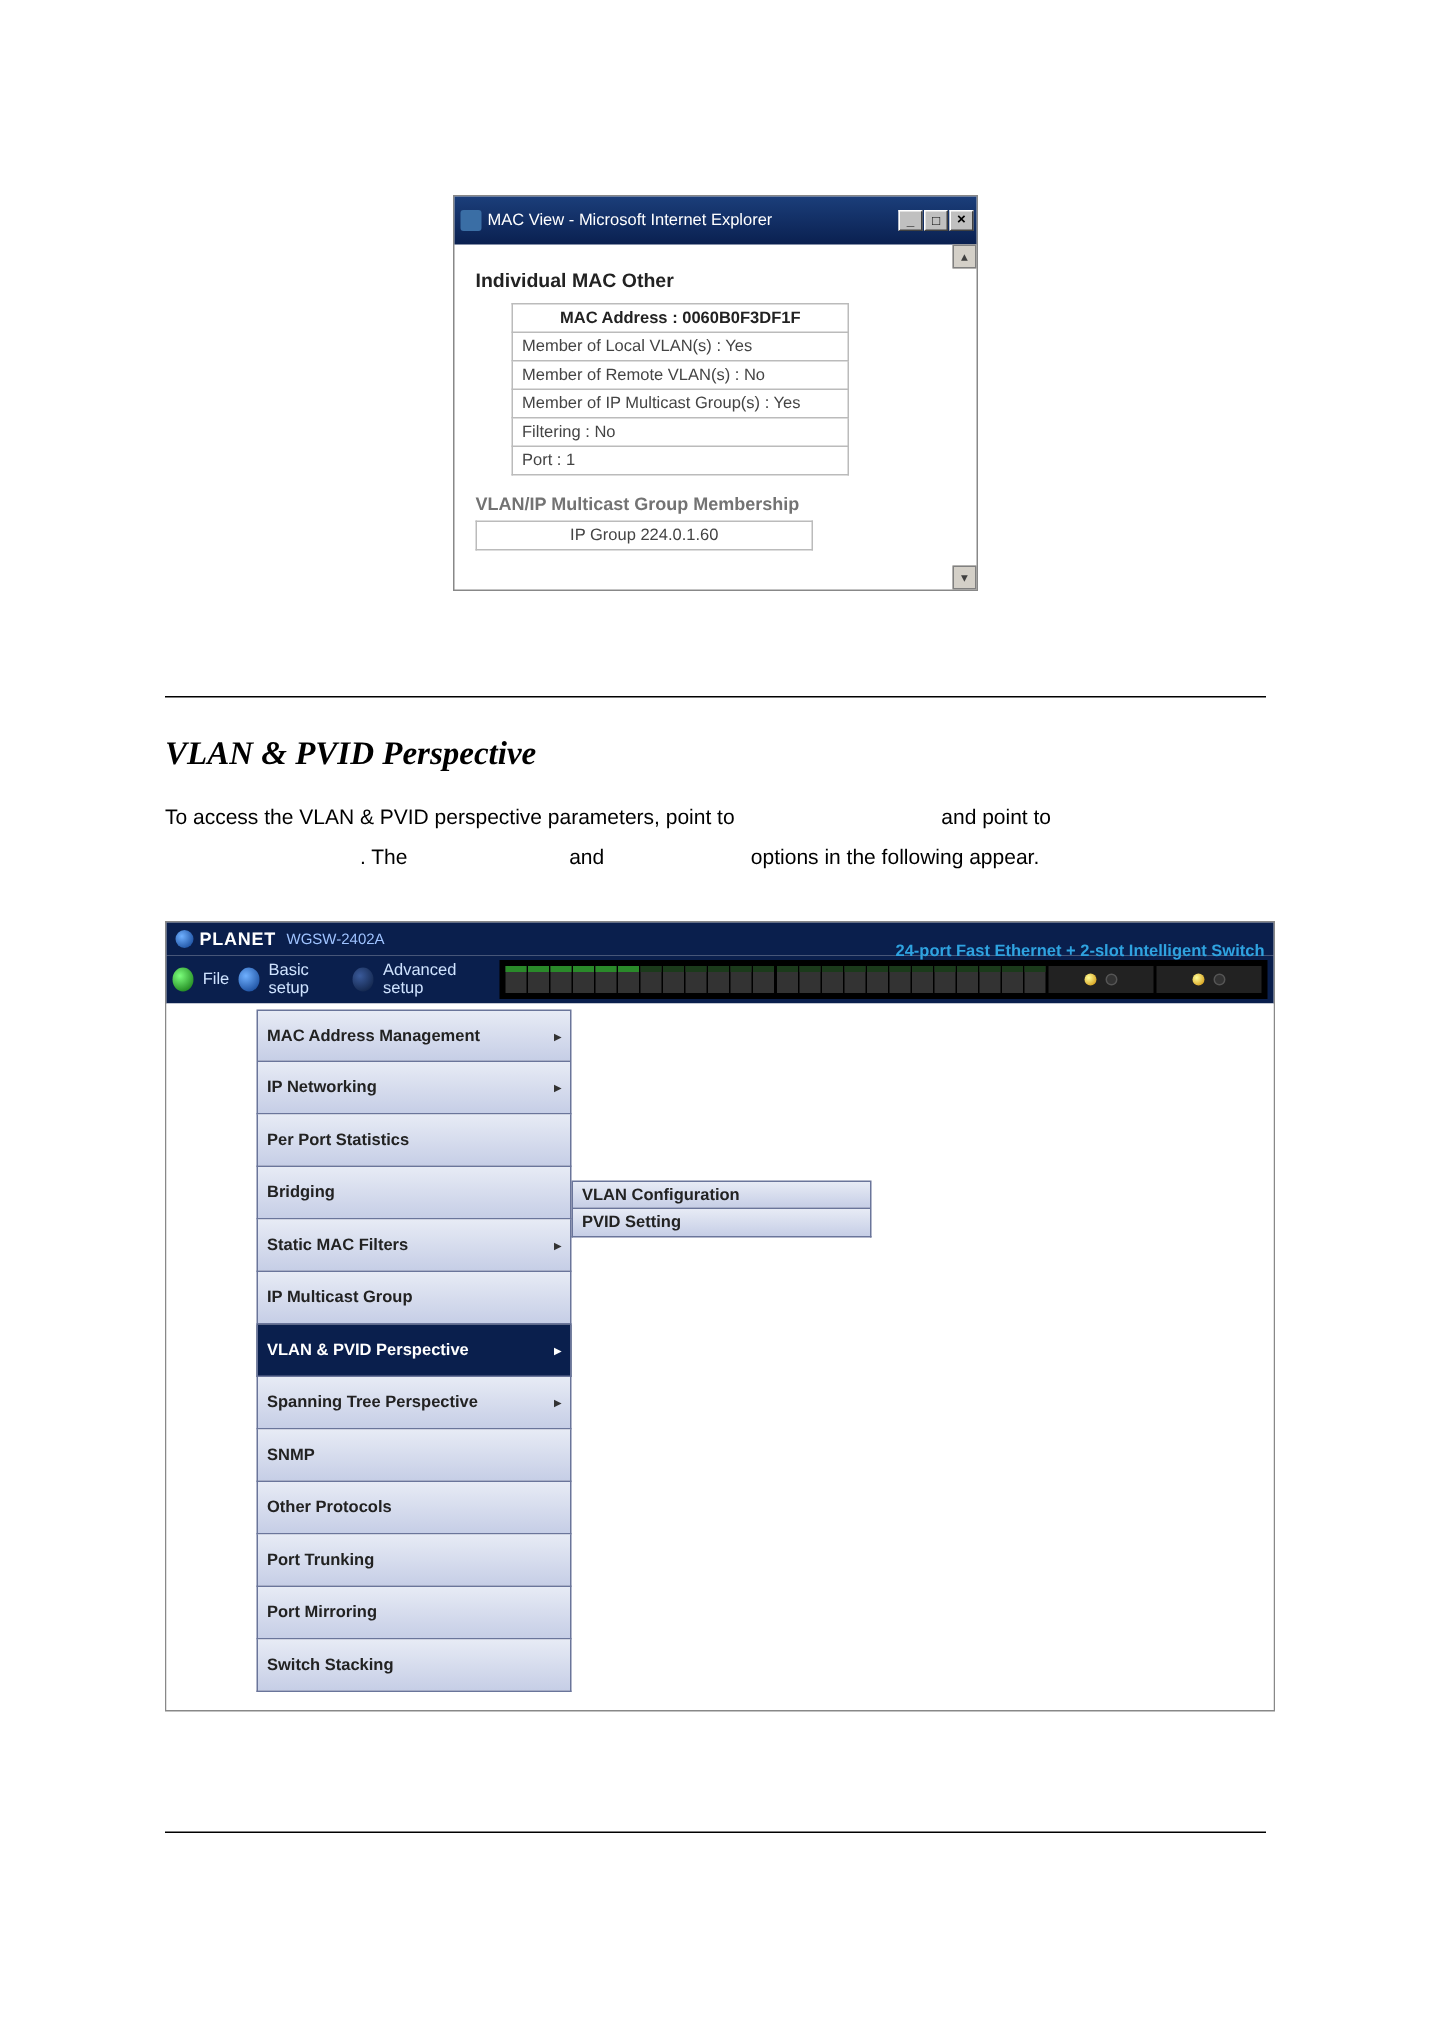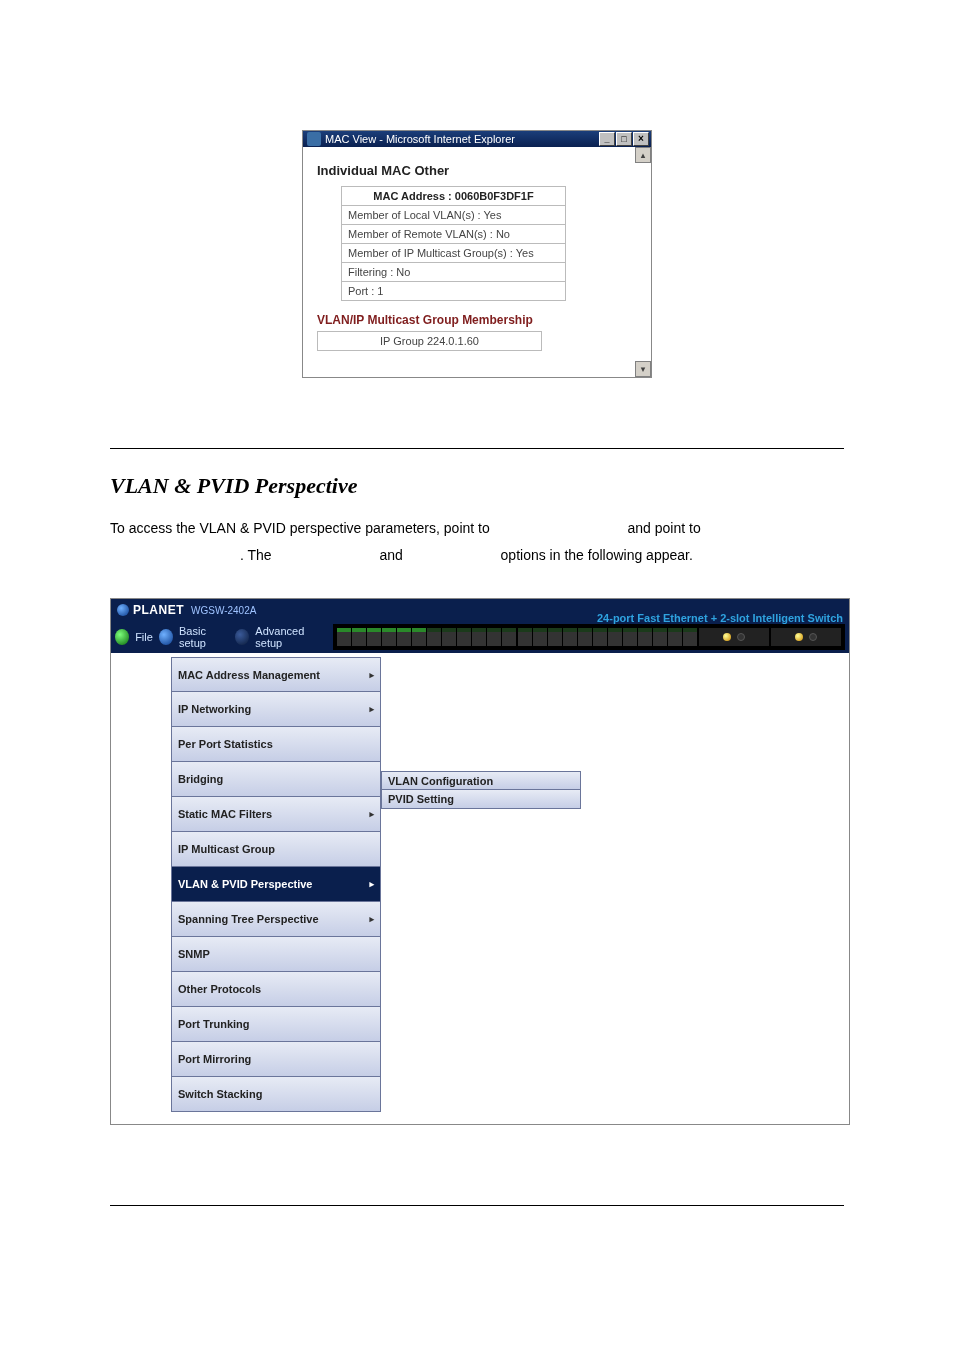--- a/index.html
+++ b/index.html
@@ -17,21 +17,21 @@
   }
 
   
   .win {
     width: 350px;
     margin: 0 auto;
     border: 1px solid #888;
     background: #fff;
   }
   .titlebar {
-    height: 16px;
+    height: 32px;
     background: linear-gradient(#1b3e7a, #0a2050);
     color: #fff;
     display: flex;
     align-items: center;
     justify-content: space-between;
     padding: 0 2px 0 4px;
     font-size: 11px;
   }
   .titlebar-left { display: flex; align-items: center; gap: 4px; }
   .ie-icon {
@@ -95,21 +95,21 @@
   }
   .mac-table td.header {
     font-weight: bold;
     text-align: center;
     color: #222;
   }
   .sub-h {
     font-weight: bold;
     font-size: 12px;
     margin: 4px 0 4px 0;
-    color: #7f1d1d;
+    color: #737373;
   }
   .ip-table {
     border: 1px solid #aaa;
     width: 225px;
     border-collapse: collapse;
   }
   .ip-table td {
     border: 1px solid #bbb;
     padding: 3px 6px;
     font-size: 11px;

